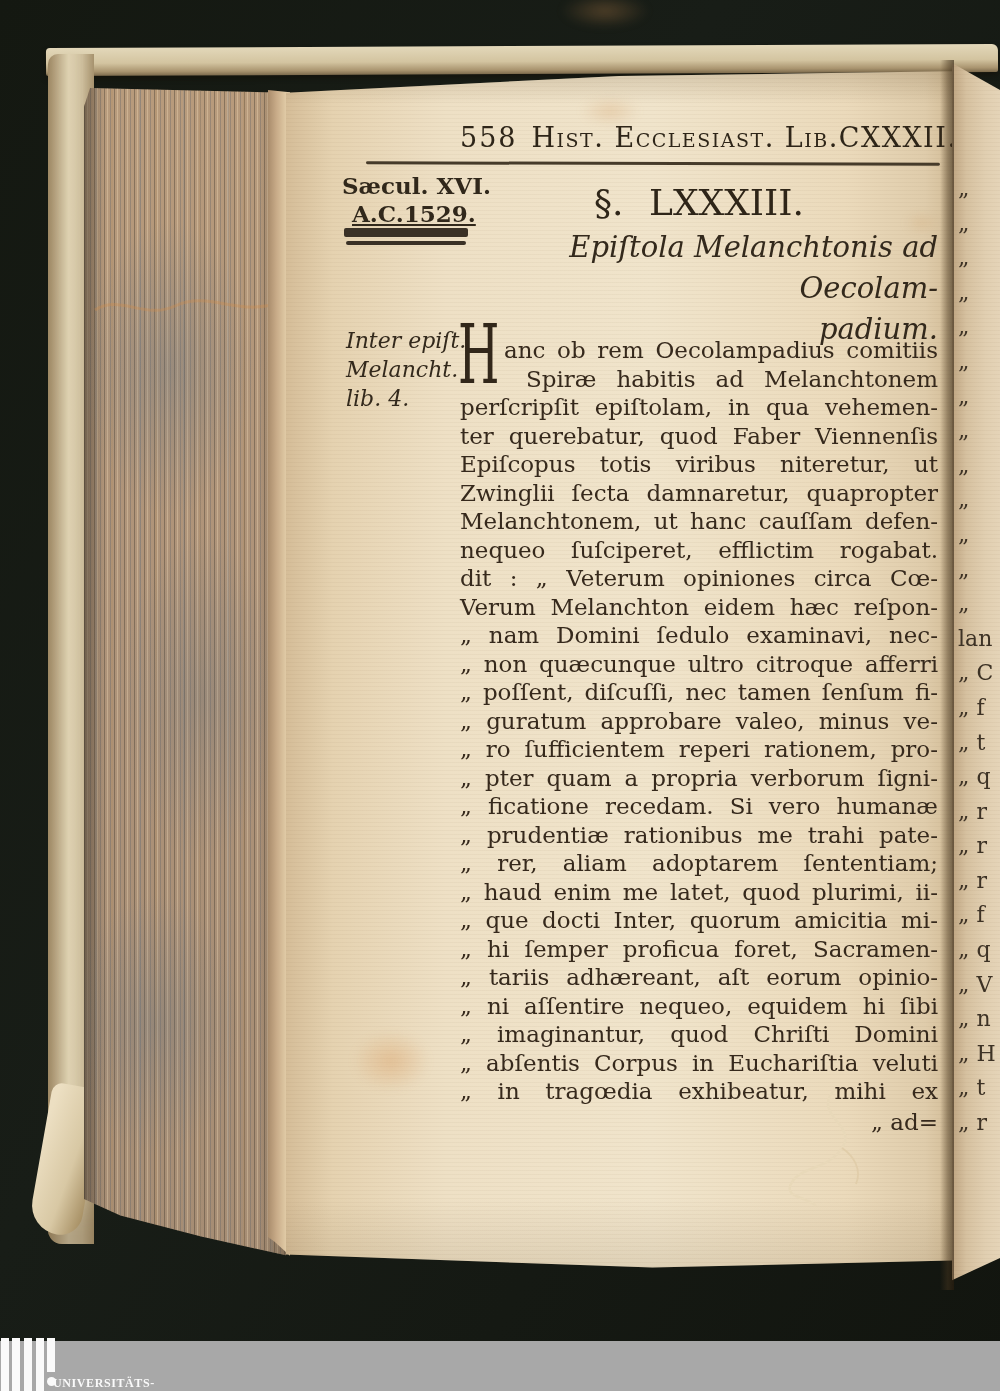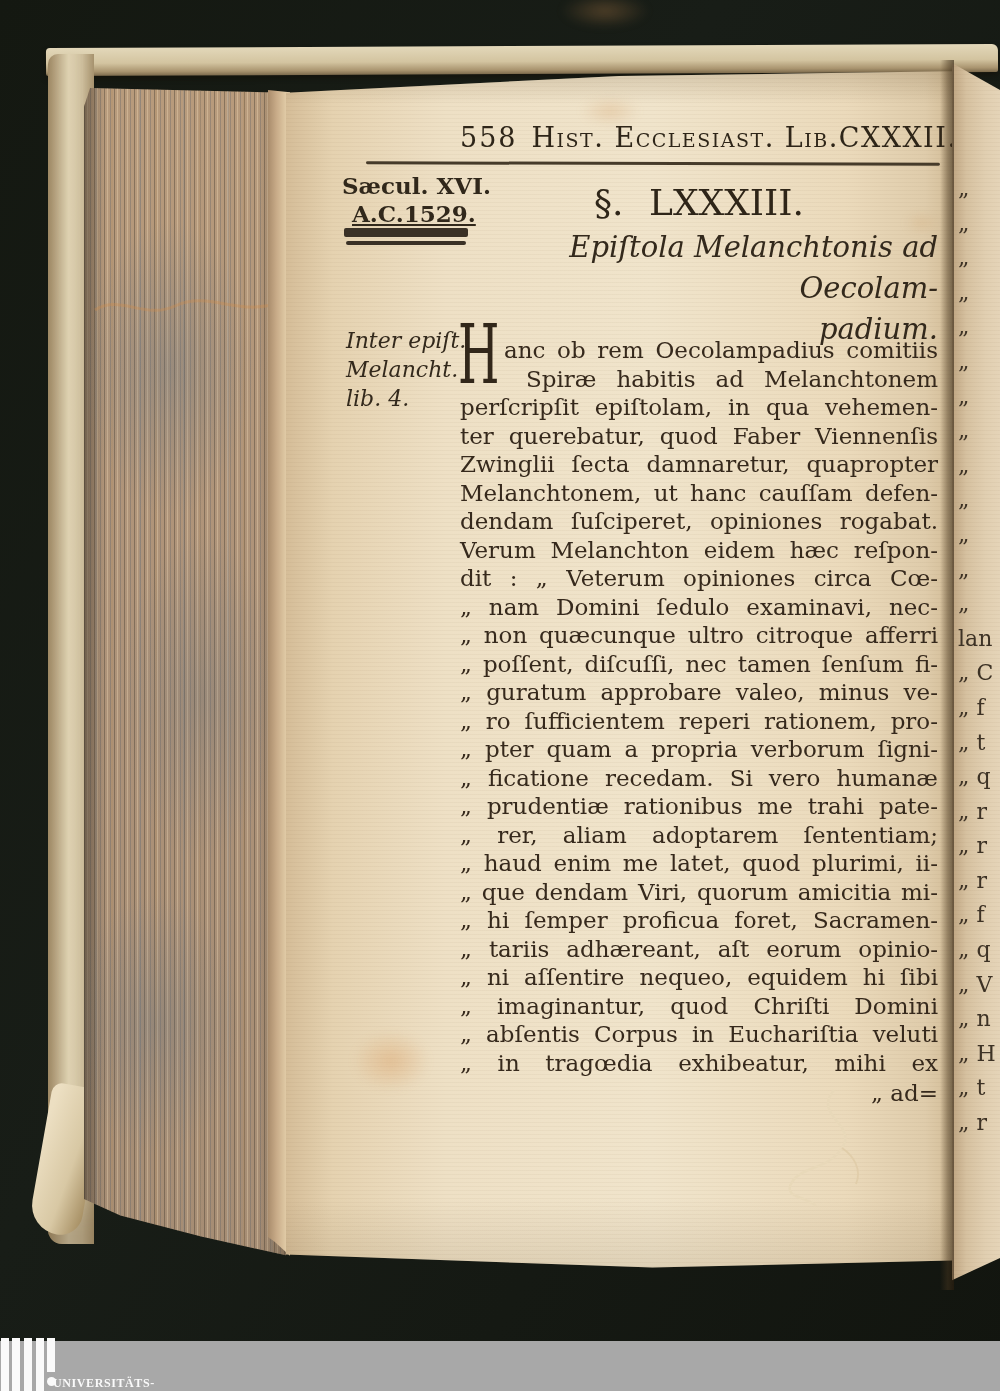--- a/index.html
+++ b/index.html
@@ -139,36 +139,37 @@
         </div>
     </div>
 
     <div class="abs" id="body-block">
       <div class="abs" id="drop-cap">H</div>
       <div id="body-lines">
           <div class="bline">anc ob rem Oecolampadius comitiis</div>
           <div class="bline">Spiræ habitis ad Melanchtonem</div>
           <div class="bline">perſcripſit epiſtolam, in qua vehemen-</div>
           <div class="bline">ter querebatur, quod Faber Viennenſis</div>
+          <div class="bline">Epiſcopus totis viribus niteretur, ut</div>
           <div class="bline">Zwinglii ſecta damnaretur, quapropter</div>
           <div class="bline">Melanchtonem, ut hanc cauſſam defen-</div>
-          <div class="bline">dendam ſuſciperet, opiniones rogabat.</div>
+          <div class="bline">nequeo ſuſciperet, efflictim rogabat.</div>
+          <div class="bline">dit : „ Veterum opiniones circa Cœ-</div>
           <div class="bline">Verum Melanchton eidem hæc reſpon-</div>
-          <div class="bline">dit : „ Veterum opiniones circa Cœ-</div>
           <div class="bline">„ nam Domini ſedulo examinavi, nec-</div>
           <div class="bline">„ non quæcunque ultro citroque afferri</div>
           <div class="bline">„ poſſent, diſcuſſi, nec tamen ſenſum fi-</div>
           <div class="bline">„ guratum approbare valeo, minus ve-</div>
           <div class="bline">„ ro ſufficientem reperi rationem, pro-</div>
           <div class="bline">„ pter quam a propria verborum ſigni-</div>
           <div class="bline">„ ficatione recedam. Si vero humanæ</div>
           <div class="bline">„ prudentiæ rationibus me trahi pate-</div>
           <div class="bline">„ rer, aliam adoptarem ſententiam;</div>
           <div class="bline">„ haud enim me latet, quod plurimi, ii-</div>
-          <div class="bline">„ que dendam Viri, quorum amicitia mi-</div>
+          <div class="bline">„ que docti Inter, quorum amicitia mi-</div>
           <div class="bline">„ hi ſemper proficua foret, Sacramen-</div>
           <div class="bline">„ tariis adhæreant, aſt eorum opinio-</div>
           <div class="bline">„ ni aſſentire nequeo, equidem hi ſibi</div>
           <div class="bline">„ imaginantur, quod Chriſti Domini</div>
           <div class="bline">„ abſentis Corpus in Euchariſtia veluti</div>
           <div class="bline">„ in tragœdia exhibeatur, mihi ex</div>
         </div>
       <div id="catchword">„ ad=</div>
     </div>
   </div>

